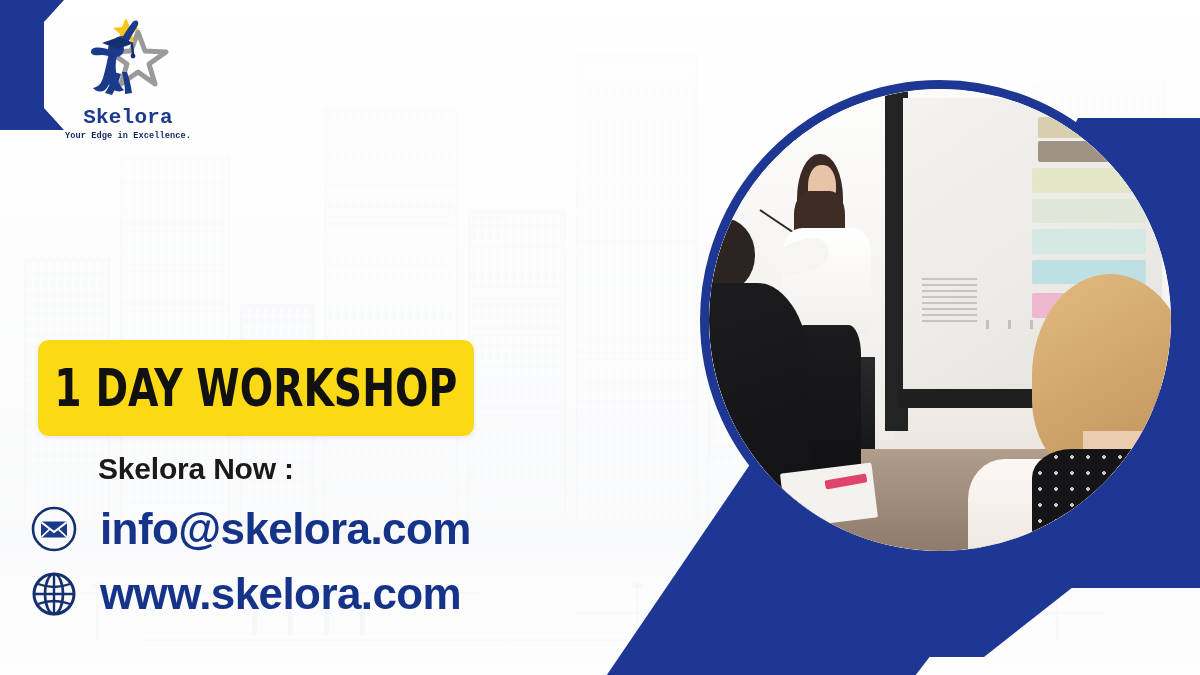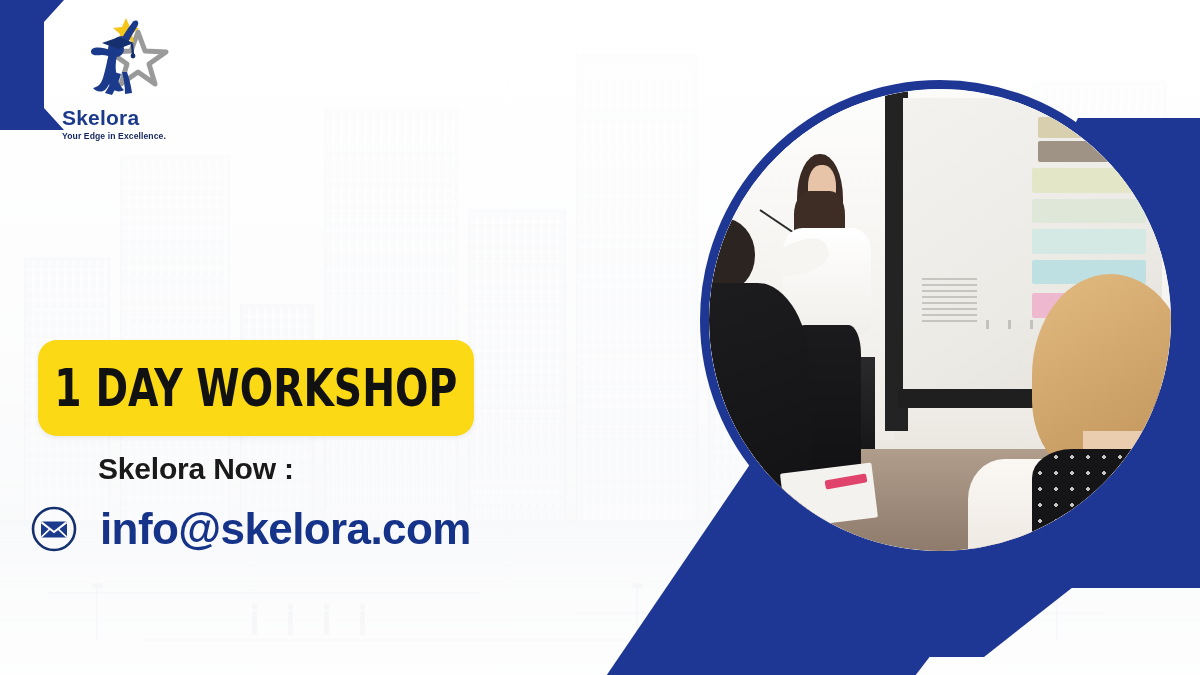--- a/index.html
+++ b/index.html
@@ -320,21 +320,22 @@
     right: 22%; top: 80%; width: 22%; height: 24%;
     background: linear-gradient(180deg, #fbf8f4 0%, #ece6df 100%);
     border-radius: 36% 14% 0 0;
   }
 
   
   .logo {
     position: absolute;
     left: 62px; top: 14px;
     width: 132px;
-    text-align: left;
+    text-align: center;
+    font-family: Liberation Mono, monospace;
   }
   .logo-mark {
     position: relative;
     width: 104px;
     height: 92px;
     margin: 0 auto;
   }
   .logo-name {
     font-size: 21px;
     font-weight: 700;
@@ -372,21 +373,21 @@
       2px 2px 0 rgba(16,36,99,0.5);
   }
 
   
   .badge {
     position: absolute;
     left: 38px; top: 340px;
     width: 436px;
     height: 96px;
     background: #fbd914;
-    border-radius: 19px;
+    border-radius: 11px;
     display: flex;
     align-items: center;
     justify-content: center;
     box-shadow: 0 2px 5px rgba(0,0,0,0.07);
   }
   .badge-text {
     font-family: "DejaVu Sans Condensed", "Liberation Sans Narrow", "Liberation Sans", sans-serif;
     font-size: 52px;
     font-weight: 700;
     color: #111111;
@@ -563,14 +564,27 @@
       <svg viewBox="0 0 48 48" width="48" height="48">
         <circle cx="24" cy="24" r="21" fill="none" stroke="#14306f" stroke-width="2.6"></circle>
         <rect x="11" y="16.5" width="26" height="16" rx="1.5" fill="#1c3a8c"></rect>
         <path d="M11.5 17.4 L24 27 L36.5 17.4" fill="none" stroke="#ffffff" stroke-width="2"></path>
         <path d="M11.5 31.8 L19.5 24.4 M36.5 31.8 L28.5 24.4" fill="none" stroke="#ffffff" stroke-width="1.6"></path>
       </svg>
     </span>
     <span class="contact-text">info@skelora.com</span>
   </div>
 
+  <div class="contact-row web">
+    <span class="contact-icon">
+      <svg viewBox="0 0 48 48" width="48" height="48">
+        <circle cx="24" cy="24" r="20" fill="none" stroke="#14306f" stroke-width="3"></circle>
+        <ellipse cx="24" cy="24" rx="9" ry="20" fill="none" stroke="#14306f" stroke-width="2.6"></ellipse>
+        <line x1="4" y1="24" x2="44" y2="24" stroke="#14306f" stroke-width="2.6"></line>
+        <path d="M8 14 Q24 20 40 14" fill="none" stroke="#14306f" stroke-width="2.4"></path>
+        <path d="M8 34 Q24 28 40 34" fill="none" stroke="#14306f" stroke-width="2.4"></path>
+        <line x1="24" y1="4" x2="24" y2="44" stroke="#14306f" stroke-width="2.4"></line>
+      </svg>
+    </span>
+    <span class="contact-text">www.skelora.com</span>
+  </div>
 
 </div>
 
 </body></html>

